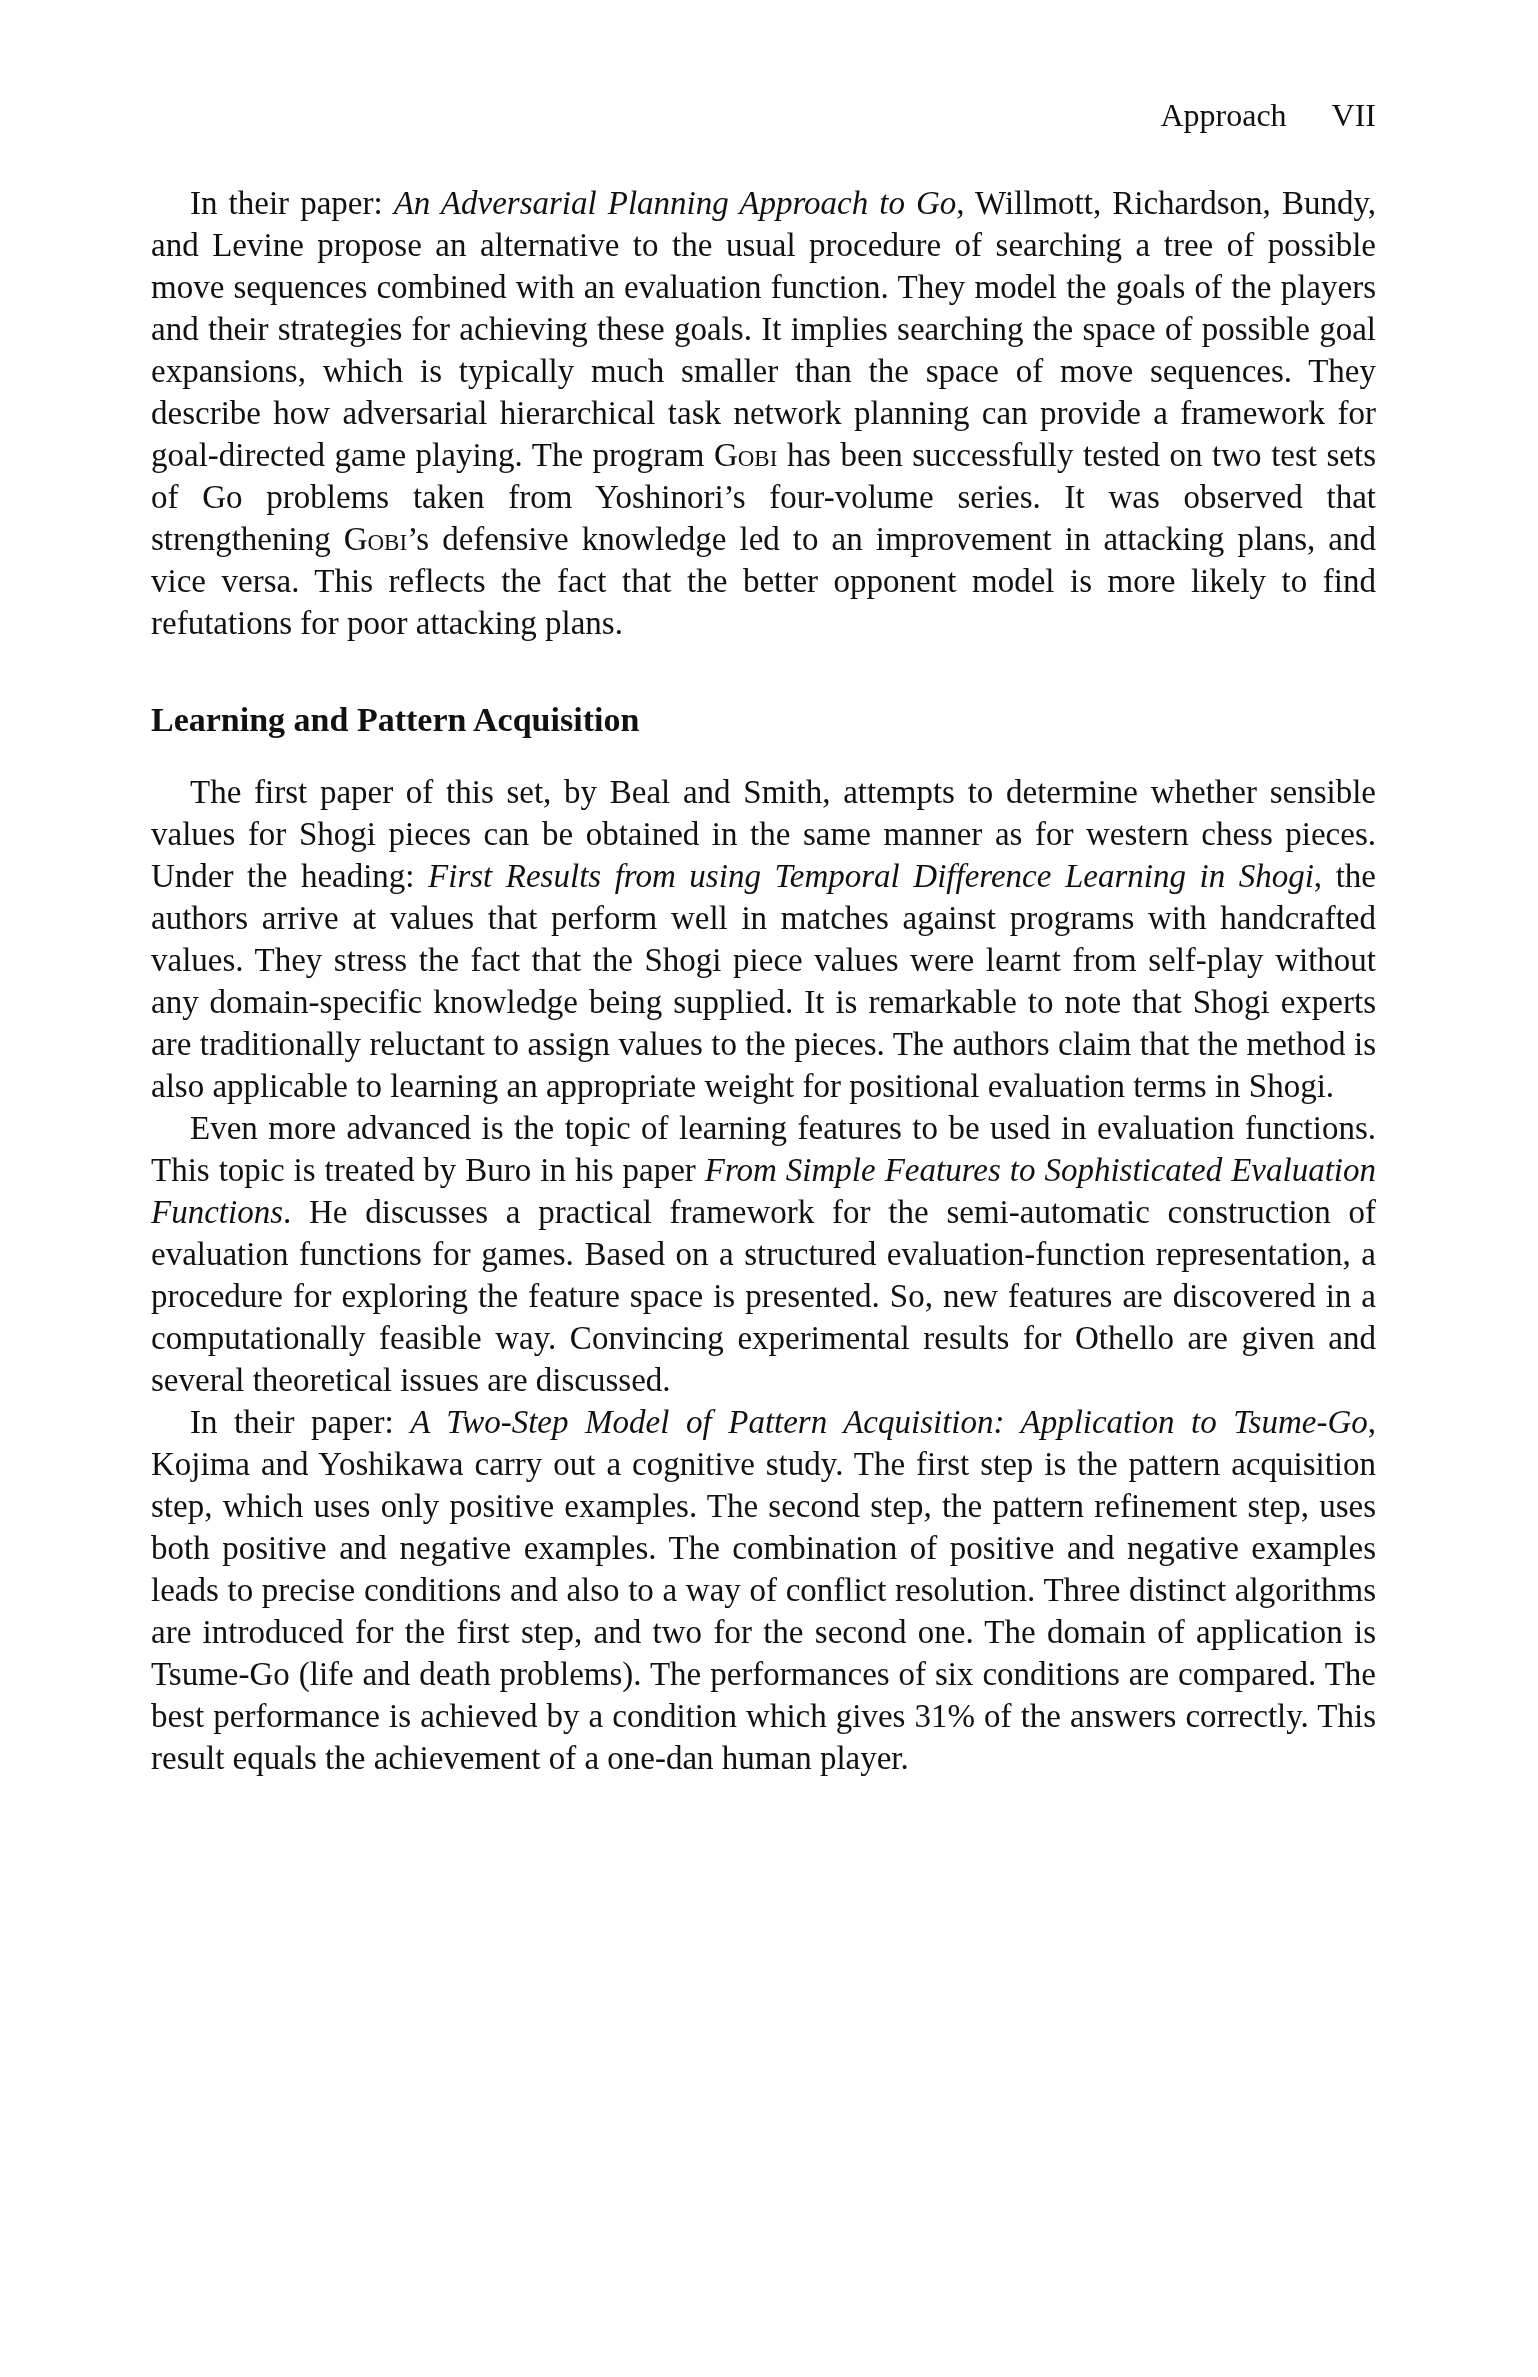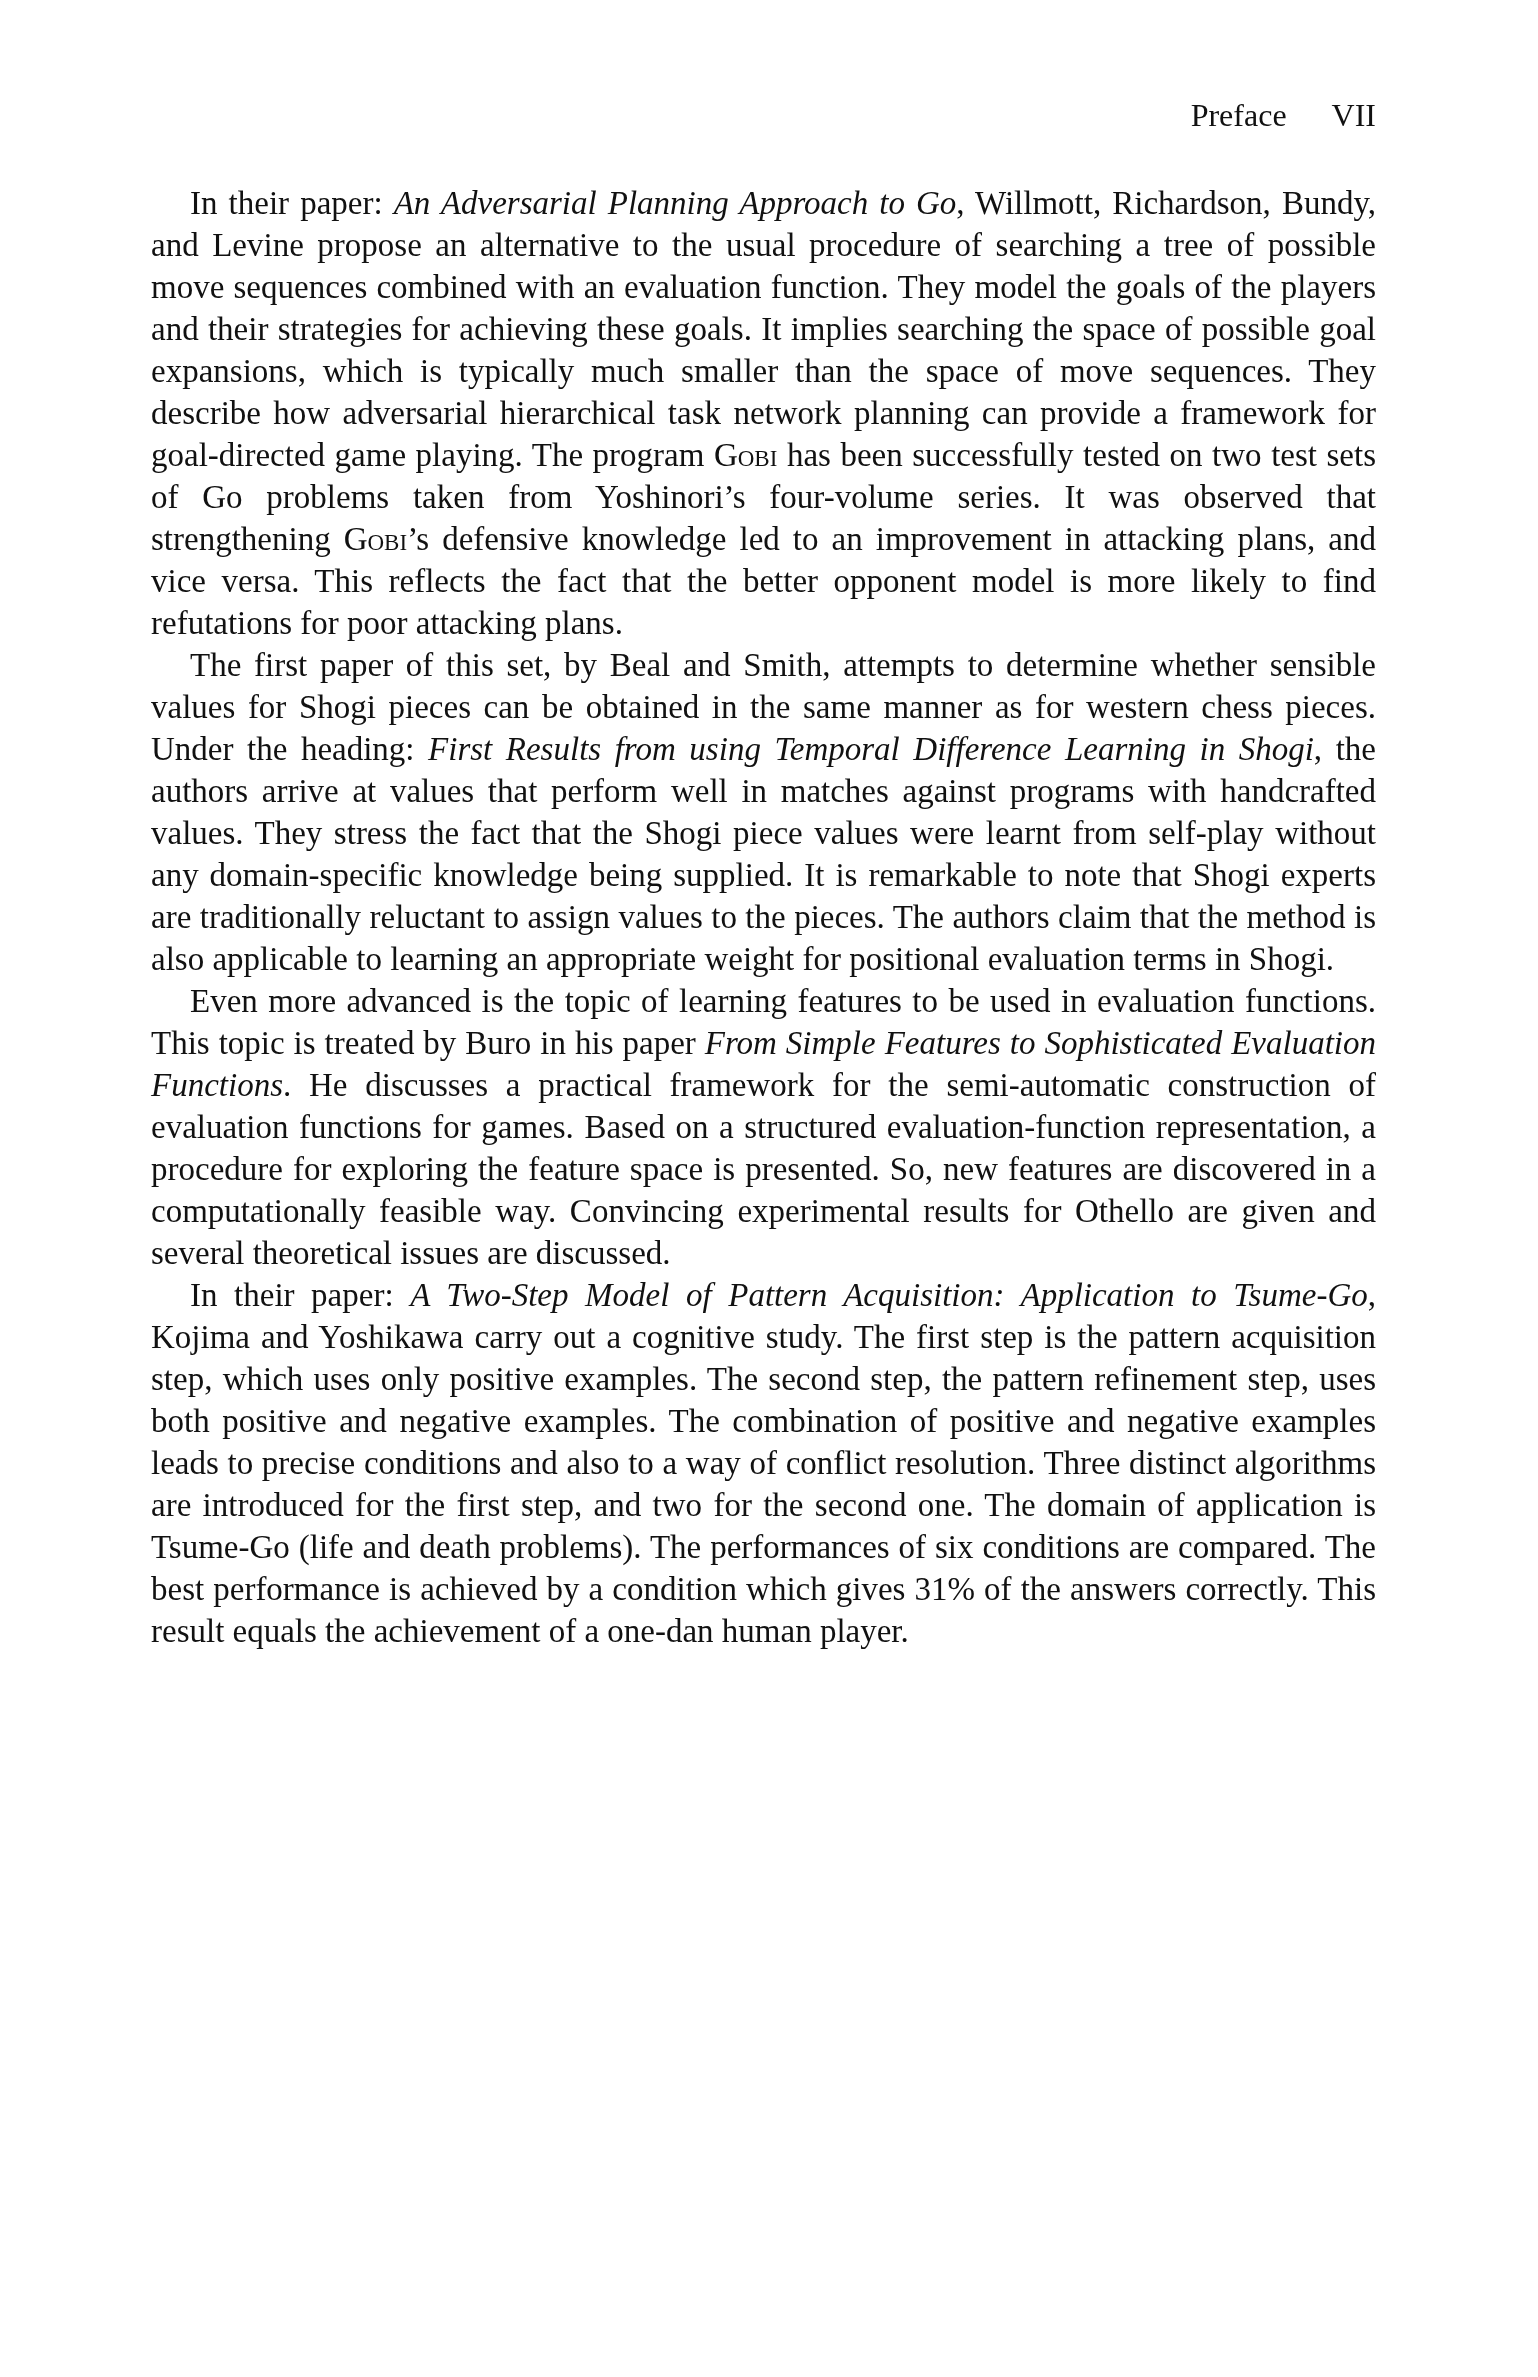--- a/index.html
+++ b/index.html
@@ -56,27 +56,28 @@
     line-height: 41px;
     font-weight: bold;
   }
 </style>
 </head>
 <body>
 
 <div class="page">
 
   <div class="running-head">
-    <span>Preface</span><span class="sep"></span><span>VII</span>
+    <span>Approach</span><span class="sep"></span><span>VII</span>
   </div>
 
   <div class="body">
 
     <p class="indent"><span>In their paper: </span><i>An Adversarial Planning Approach to Go</i><span>, Willmott, Richardson, Bundy, and Levine propose an alternative to the usual procedure of searching a tree of possible move sequences combined with an evaluation function. They model the goals of the players and their strategies for achieving these goals. It implies searching the space of possible goal expansions, which is typically much smaller than the space of move sequences. They describe how adversarial hierarchical task network planning can provide a framework for goal-directed game playing. The program </span><span class="sc">Gobi</span><span> has been successfully tested on two test sets of Go problems taken from Yoshinori’s four-volume series. It was observed that strengthening </span><span class="sc">Gobi</span><span>’s defensive knowledge led to an improvement in attacking plans, and vice versa. This reflects the fact that the better opponent model is more likely to find refutations for poor attacking plans.</span></p>
 
+    <h2>Learning and Pattern Acquisition</h2>
 
 
     <p class="indent"><span>The first paper of this set, by Beal and Smith, attempts to determine whether sensible values for Shogi pieces can be obtained in the same manner as for western chess pieces. Under the heading: </span><i>First Results from using Temporal Difference Learning in Shogi</i><span>, the authors arrive at values that perform well in matches against programs with handcrafted values. They stress the fact that the Shogi piece values were learnt from self-play without any domain-specific knowledge being supplied. It is remarkable to note that Shogi experts are traditionally reluctant to assign values to the pieces. The authors claim that the method is also applicable to learning an appropriate weight for positional evaluation terms in Shogi.</span></p>
 
     <p class="indent"><span>Even more advanced is the topic of learning features to be used in evaluation functions. This topic is treated by Buro in his paper </span><i>From Simple Features to Sophisticated Evaluation Functions</i><span>. He discusses a practical framework for the semi-automatic construction of evaluation functions for games. Based on a structured evaluation-function representation, a procedure for exploring the feature space is presented. So, new features are discovered in a computationally feasible way. Convincing experimental results for Othello are given and several theoretical issues are discussed.</span></p>
 
     <p class="indent"><span>In their paper: </span><i>A Two-Step Model of Pattern Acquisition: Application to Tsume-Go</i><span>, Kojima and Yoshikawa carry out a cognitive study. The first step is the pattern acquisition step, which uses only positive examples. The second step, the pattern refinement step, uses both positive and negative examples. The combination of positive and negative examples leads to precise conditions and also to a way of conflict resolution. Three distinct algorithms are introduced for the first step, and two for the second one. The domain of application is Tsume-Go (life and death problems). The performances of six conditions are compared. The best performance is achieved by a condition which gives 31% of the answers correctly. This result equals the achievement of a one-dan human player.</span></p>
 
   </div>
 </div>

